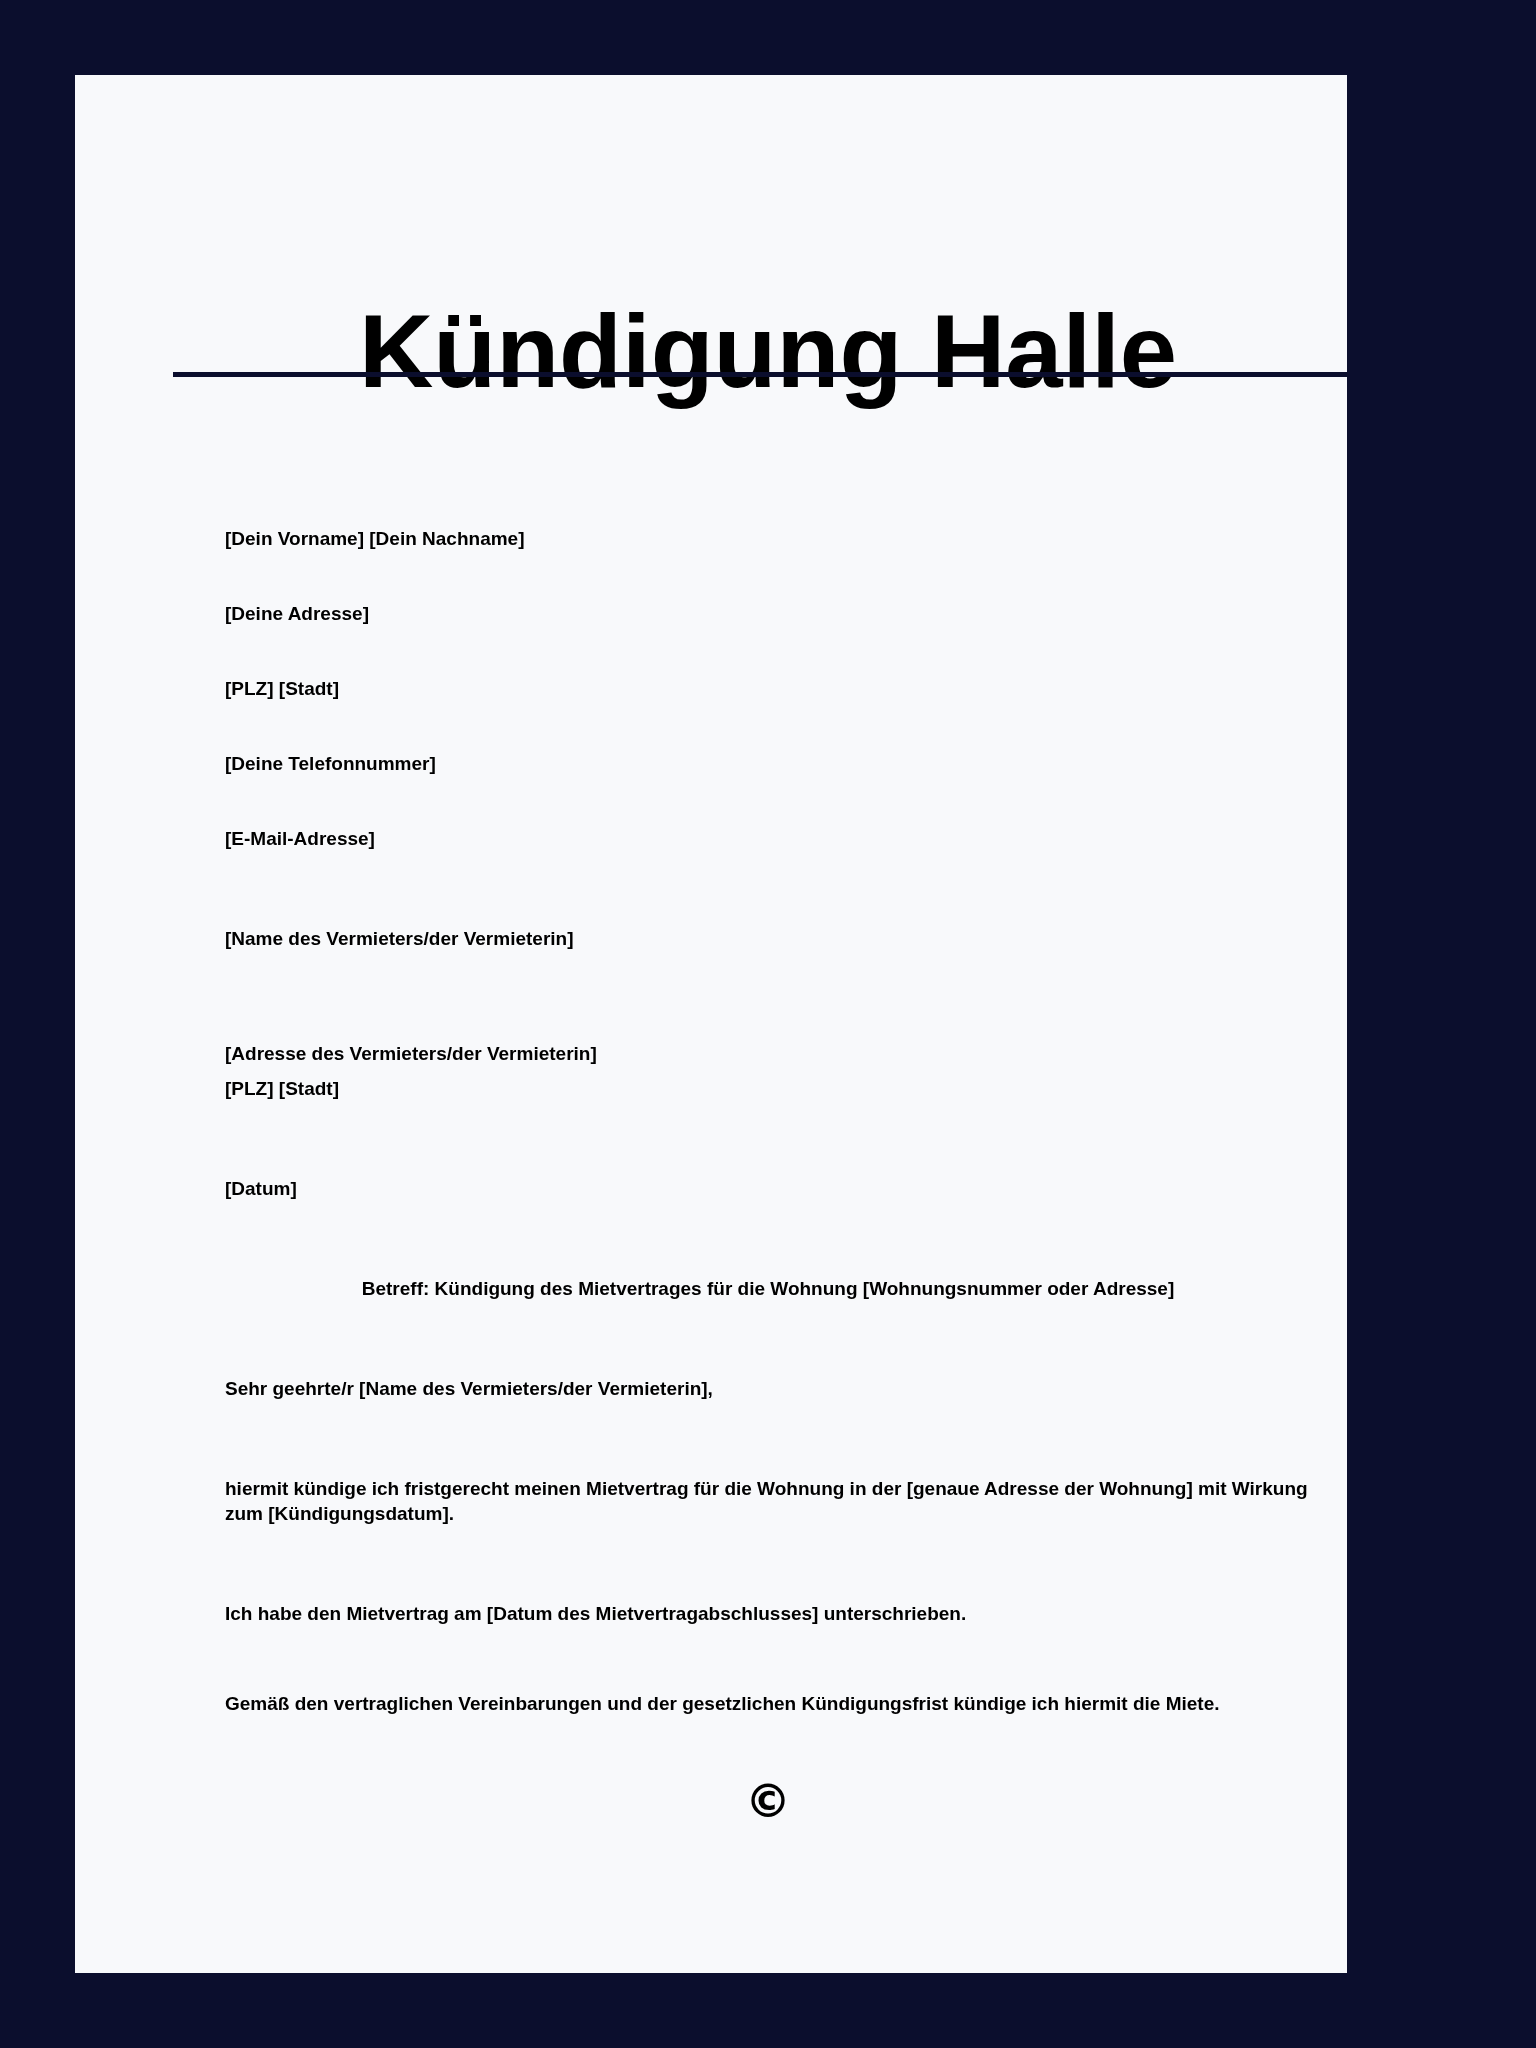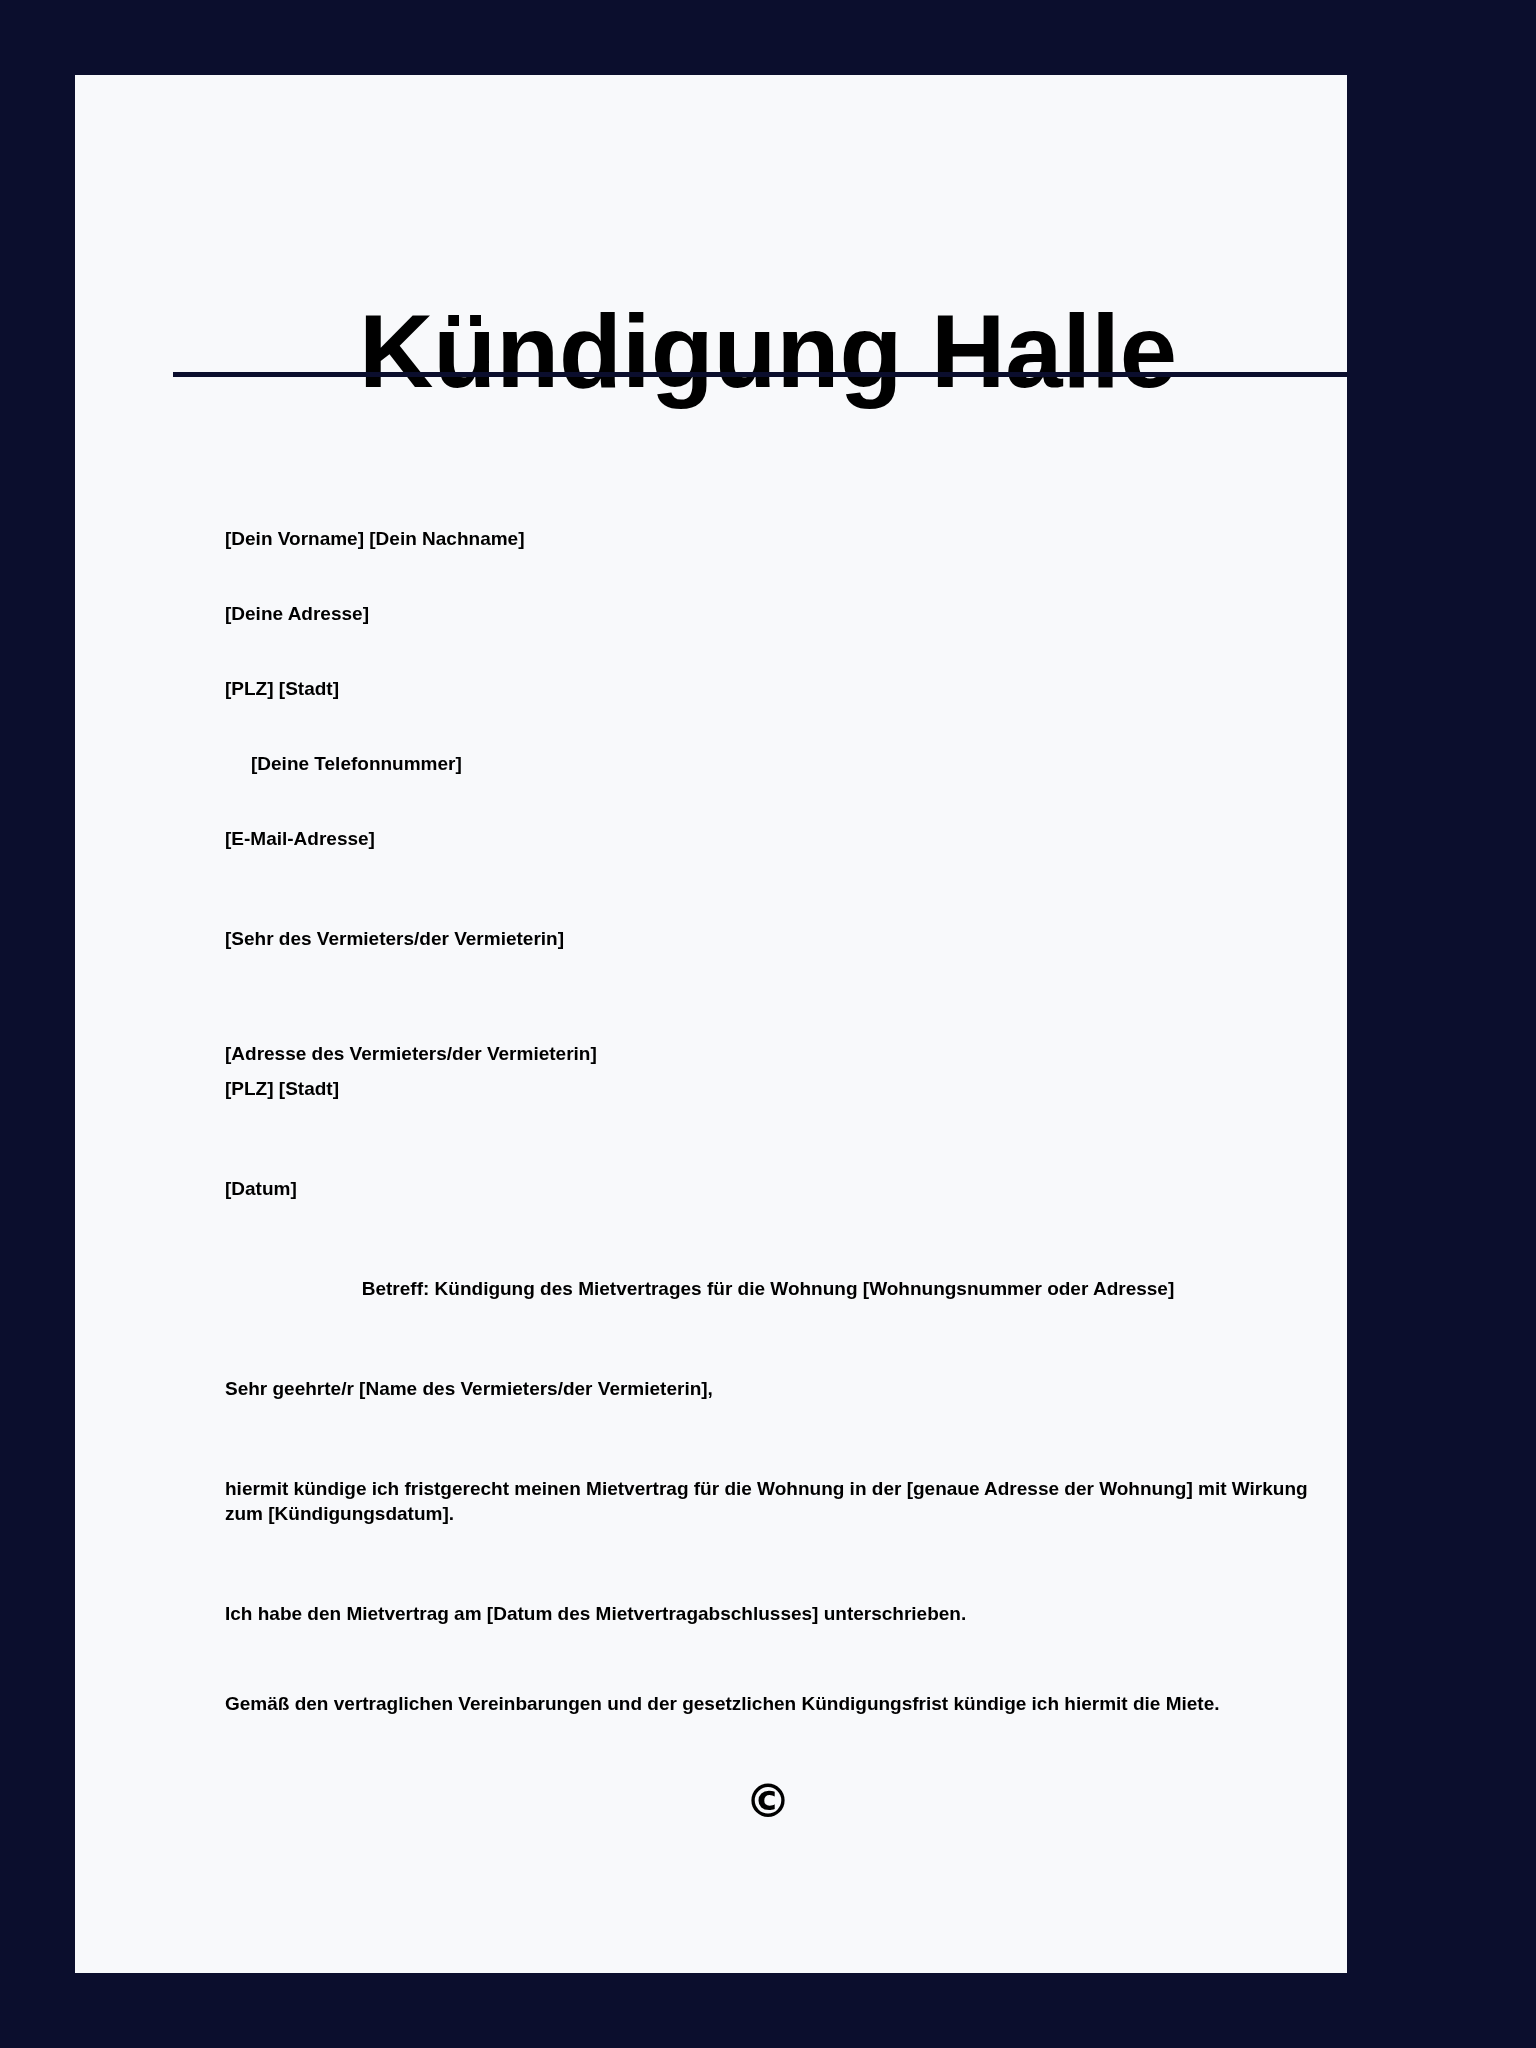--- a/index.html
+++ b/index.html
@@ -73,24 +73,24 @@
 <body>
 
 <div class="paper">
   <h1 class="title">Kündigung Halle</h1>
   <div class="rule"></div>
 
 
   <p class="line" style="top:451px;">[Dein Vorname] [Dein Nachname]</p>
   <p class="line" style="top:526px;">[Deine Adresse]</p>
   <p class="line" style="top:601px;">[PLZ] [Stadt]</p>
-  <p class="line" style="top:676px;margin-left:26px;">[Deine Telefonnummer]</p>
+  <p class="line" style="top:676px;">[Deine Telefonnummer]</p>
   <p class="line" style="top:751px;">[E-Mail-Adresse]</p>
 
-  <p class="line" style="top:851px;">[Sehr des Vermieters/der Vermieterin]</p>
+  <p class="line" style="top:851px;">[Name des Vermieters/der Vermieterin]</p>
   <p class="line" style="top:966px;">[Adresse des Vermieters/der Vermieterin]</p>
   <p class="line" style="top:1001px;">[PLZ] [Stadt]</p>
 
   <p class="line" style="top:1101px;">[Datum]</p>
 
   <p class="line" style="top:1201px;text-align:center;">Betreff: Kündigung des Mietvertrages für die Wohnung [Wohnungsnummer oder Adresse]</p>
 
   <p class="line" style="top:1301px;">Sehr geehrte/r [Name des Vermieters/der Vermieterin],</p>
 
   <p class="line" style="top:1401px;">hiermit kündige ich fristgerecht meinen Mietvertrag für die Wohnung in der [genaue Adresse der Wohnung] mit Wirkung zum [Kündigungsdatum].</p>

